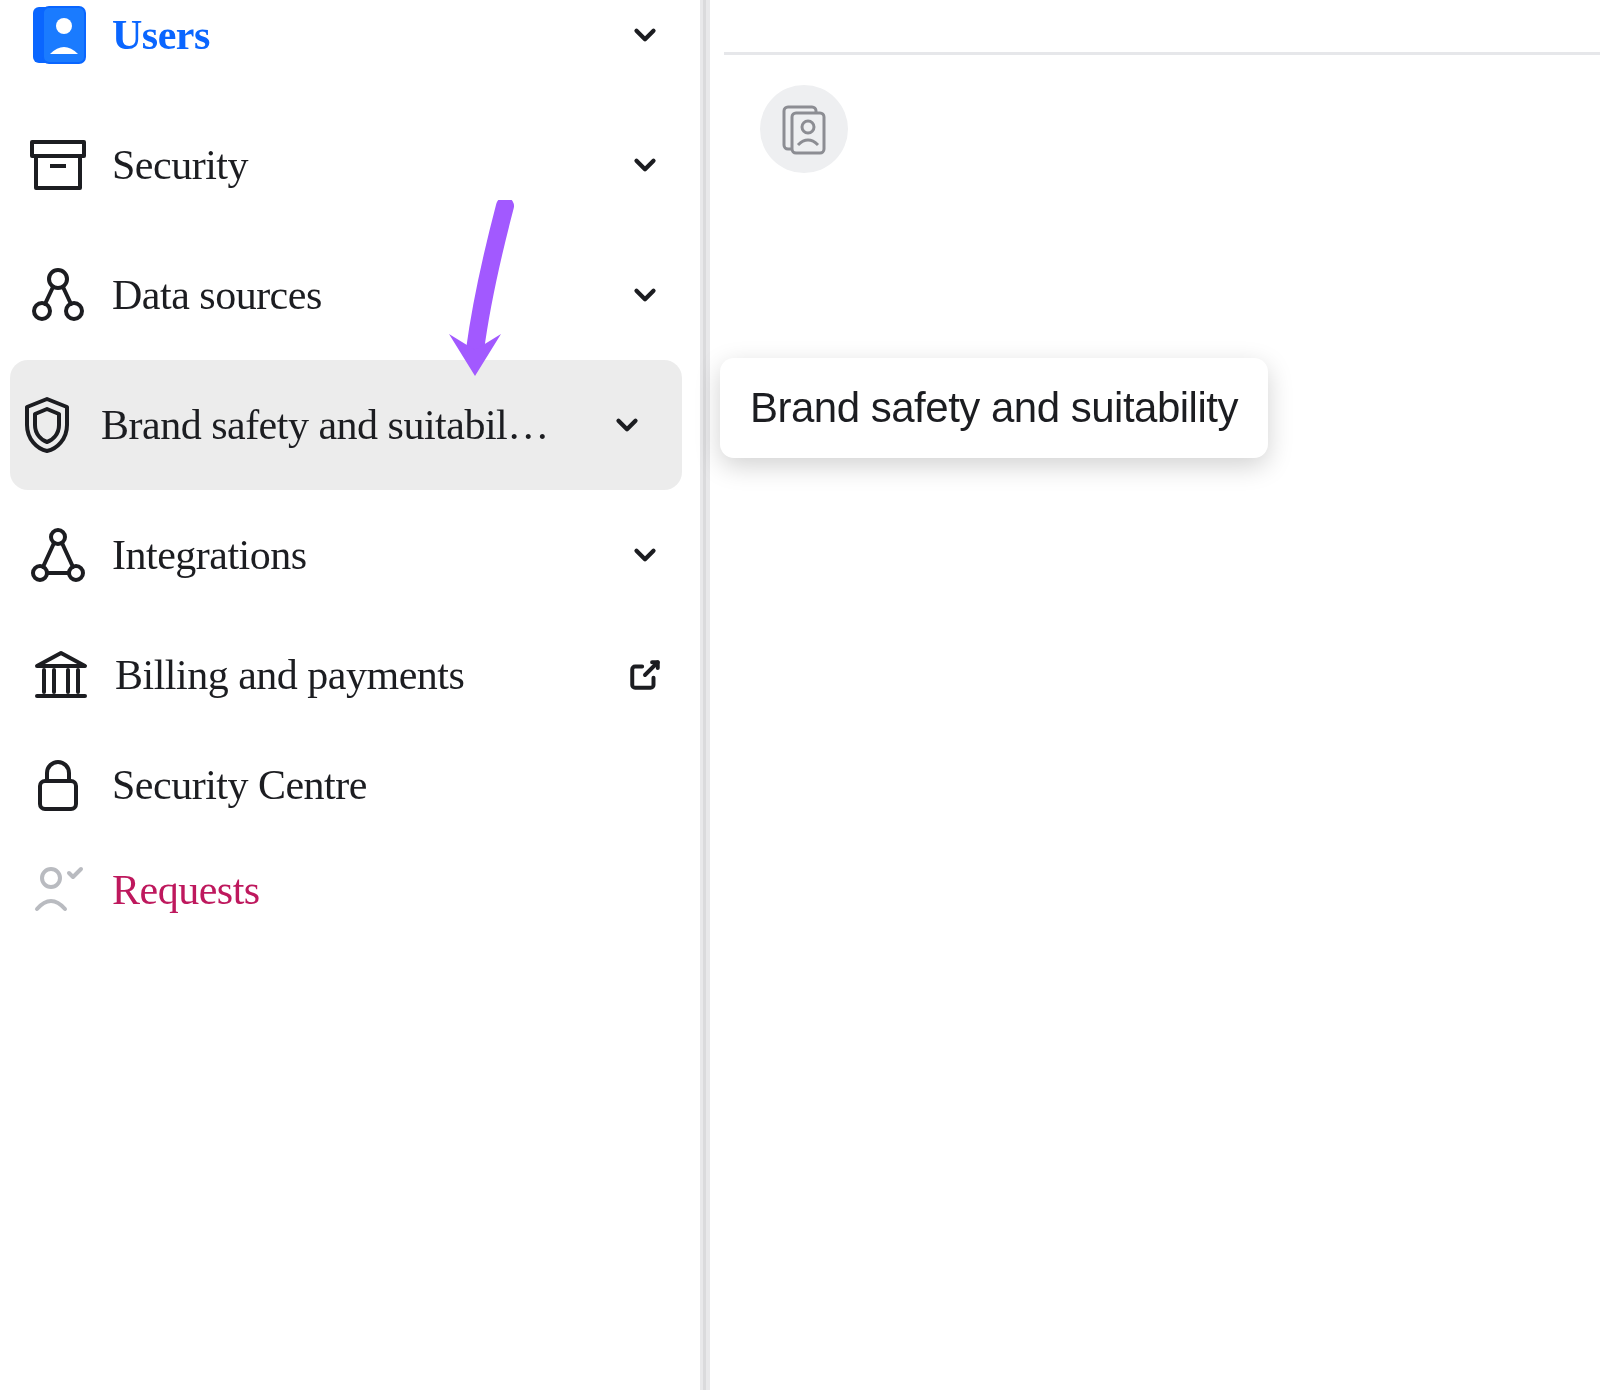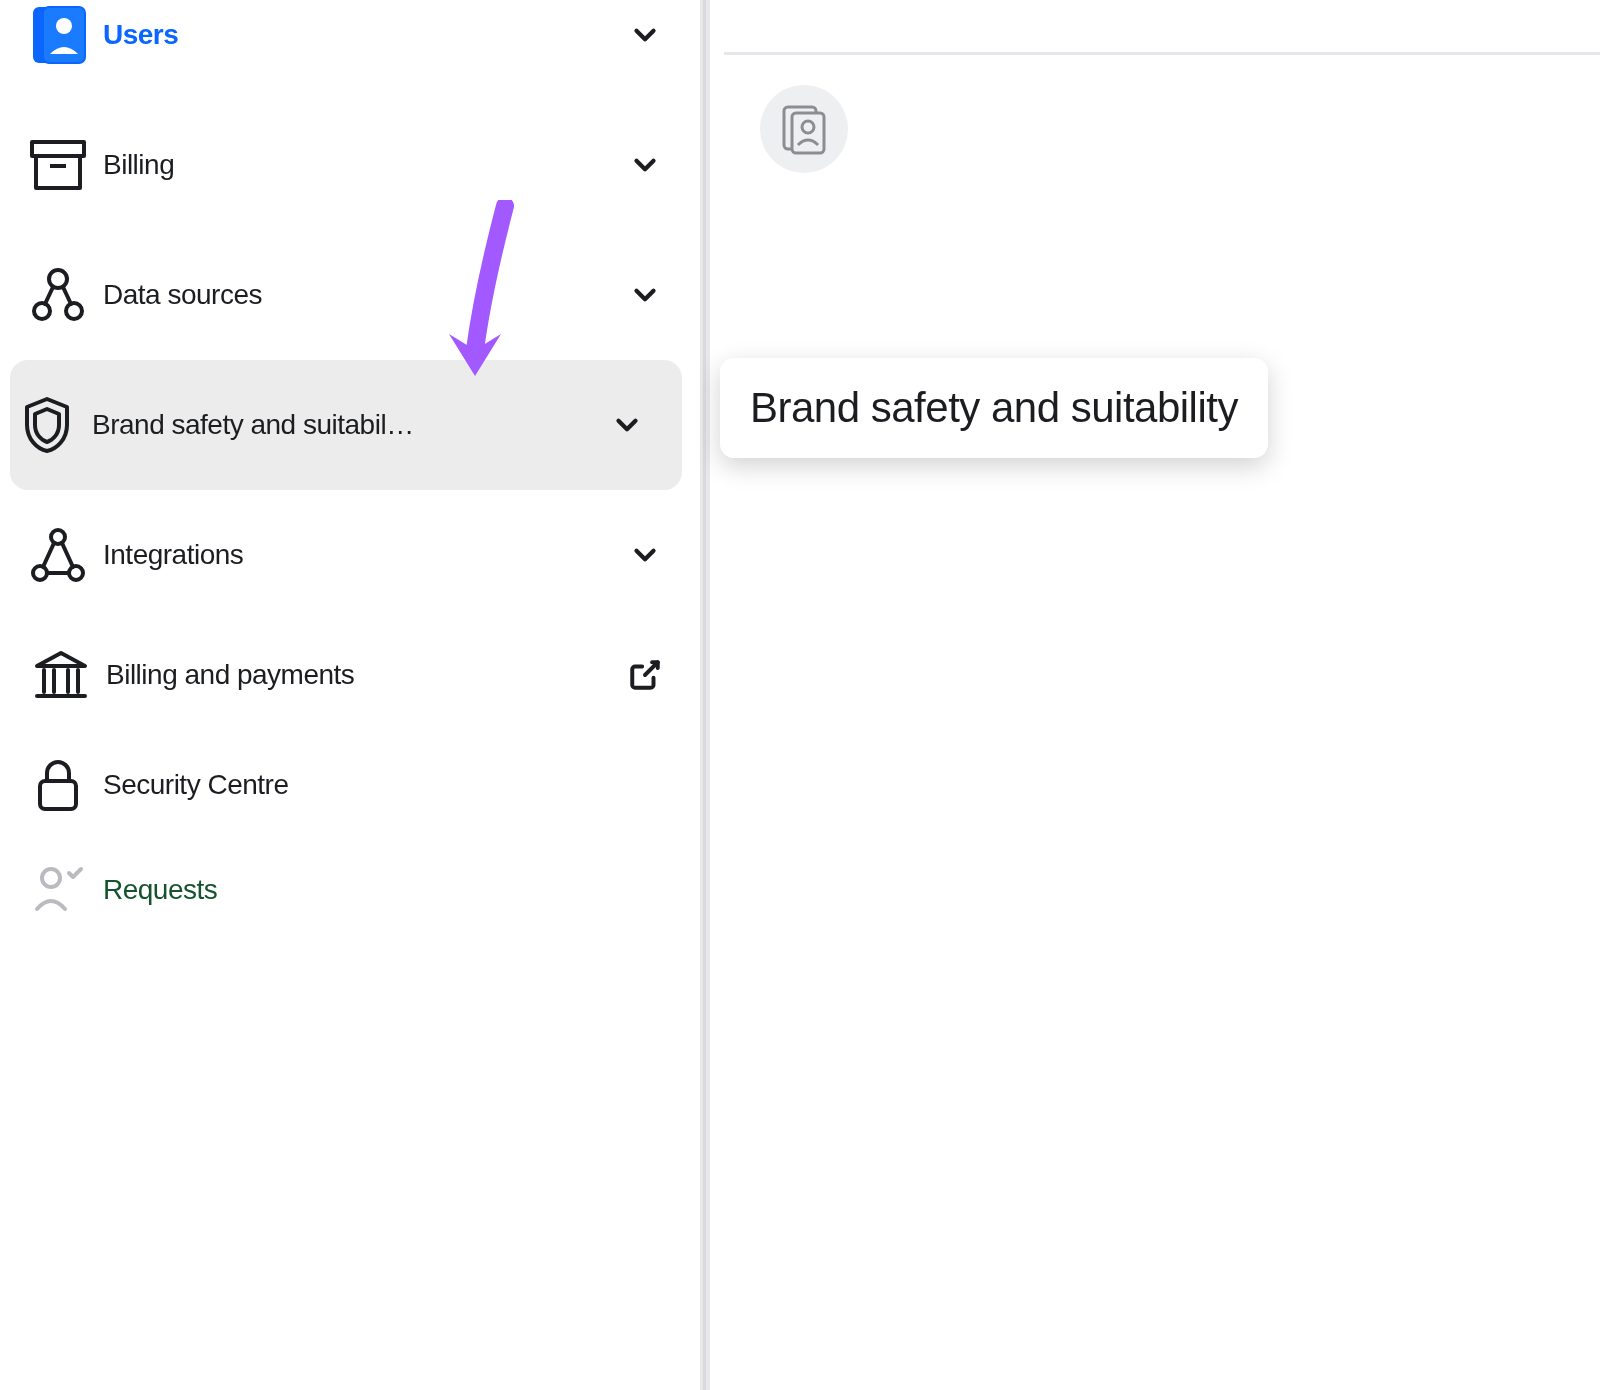--- a/index.html
+++ b/index.html
@@ -37,43 +37,44 @@
   }
   .sidebar-item .icon-slot {
     width: 60px;
     height: 60px;
     display: flex;
     align-items: center;
     justify-content: center;
     flex-shrink: 0;
   }
   .sidebar-item .label {
-    font-size: 28px;
+    font-size: 42px;
     color: #1c1d21;
-    margin-left: 15px;
+    margin-left: 24px;
     flex: 1;
     white-space: nowrap;
     overflow: hidden;
     text-overflow: ellipsis;
     min-width: 0;
     letter-spacing: -0.5px;
+    font-family: Liberation Serif, serif;
   }
   .sidebar-item.active .label {
     color: #0a66ff;
     font-weight: 700;
   }
   .sidebar-item .right-icon {
     width: 50px;
     height: 50px;
     display: flex;
     align-items: center;
     justify-content: center;
     flex-shrink: 0;
   }
-  .sidebar-item.faded .label { color: #14532d; }
+  .sidebar-item.faded .label { color: #be185d; }
   .sidebar-item.faded svg { stroke: #b9bbc0; }
 
   .divider-vertical {
     position: absolute;
     left: 700px;
     top: 0;
     width: 10px;
     height: 1390px;
     background: #e8e8ea;
   }
@@ -154,21 +155,21 @@
   </div>
 
   <div class="sidebar-item">
     <span class="icon-slot">
       <svg width="56" height="50" viewBox="0 0 56 50" fill="none" stroke="#1c1d21" stroke-width="4" stroke-linejoin="round">
         <rect x="2" y="2" width="52" height="14"></rect>
         <rect x="6" y="16" width="44" height="32"></rect>
         <line x1="20" y1="26" x2="36" y2="26"></line>
       </svg>
     </span>
-    <span class="label">Billing</span>
+    <span class="label">Security</span>
     <span class="right-icon">
       <svg width="34" height="34" viewBox="0 0 24 24" fill="none" stroke="#1c1d21" stroke-width="3" stroke-linecap="round" stroke-linejoin="round">
           <polyline points="6 9 12 15 18 9"></polyline>
         </svg>
     </span>
   </div>
 
   <div class="sidebar-item">
     <span class="icon-slot">
       <svg width="56" height="56" viewBox="0 0 56 56" fill="none" stroke="#1c1d21" stroke-width="4" stroke-linecap="round">

